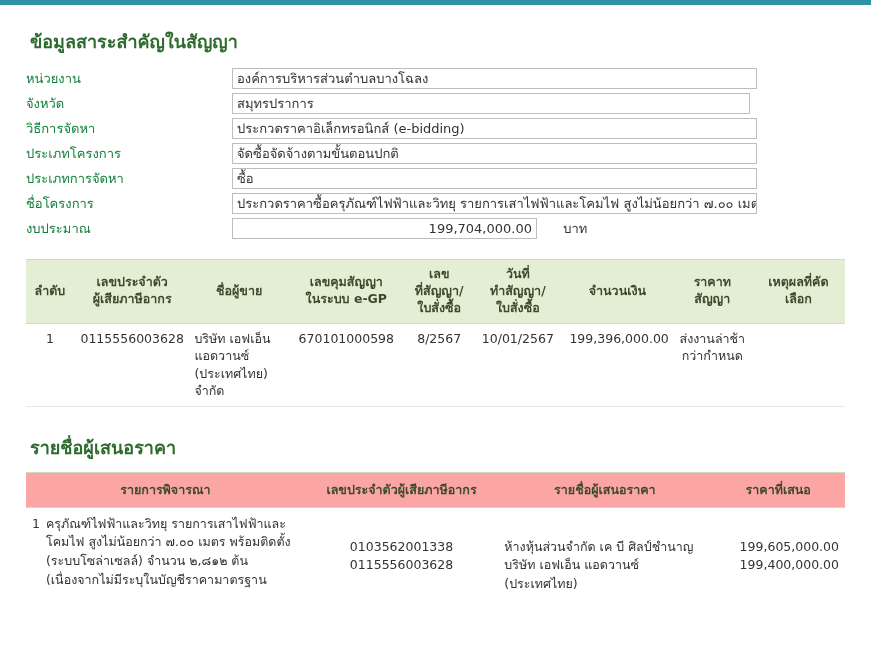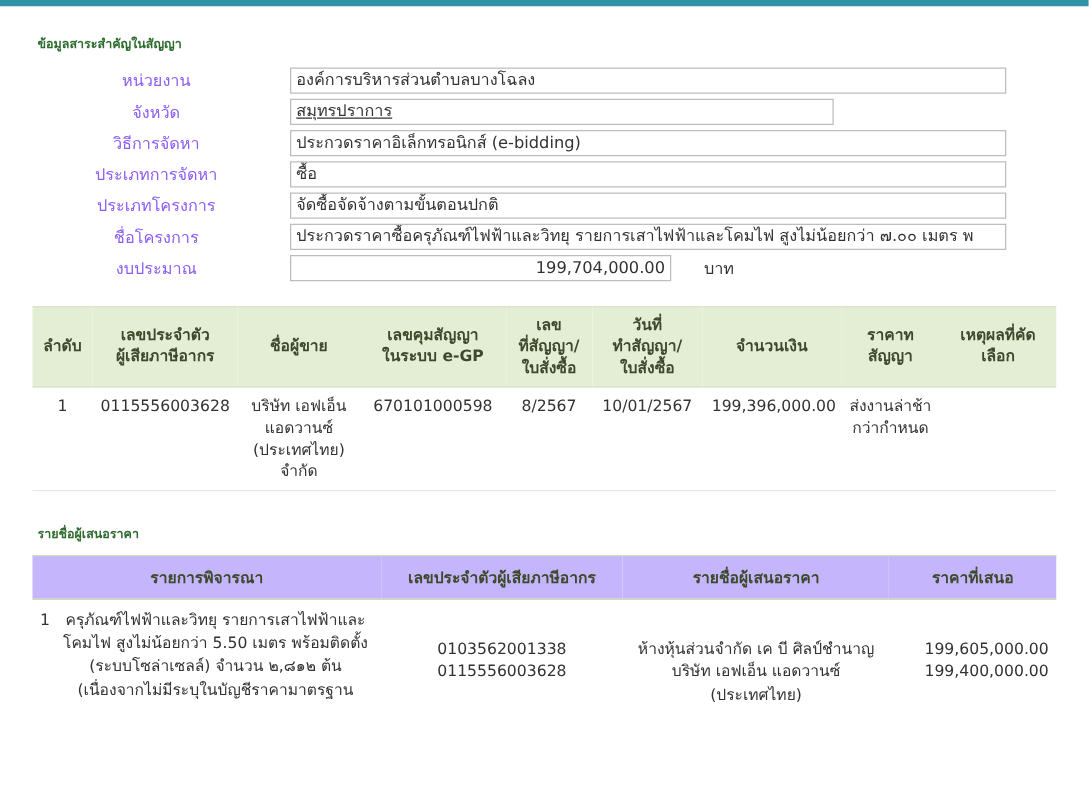--- a/index.html
+++ b/index.html
@@ -18,61 +18,61 @@
   .topbar {
     height: 5px;
     background: #2f93a8;
     width: 100%;
   }
   .page {
     padding: 18px 26px 0 26px;
     box-sizing: border-box;
   }
   .section-title {
-    font-size: 10px;
+    font-size: 18px;
     font-weight: bold;
     color: #2e6b2e;
     margin: 4px 0 10px 4px;
   }
   .section-title.green2 {
     color: #2e6b2e;
   }
   
   .form {
     width: 100%;
     border-collapse: collapse;
   }
   .form td {
     padding: 2px 0;
     vertical-align: middle;
   }
   .form td.label {
     width: 198px;
-    text-align: center;
+    text-align: left;
     padding-right: 8px;
-    color: #8b5cf6;
+    color: #15803d;
     font-size: 13px;
     white-space: nowrap;
   }
   .fld {
     display: inline-block;
     box-sizing: border-box;
     height: 21px;
     line-height: 19px;
     border: 1px solid #bdbdbd;
     background: #ffffff;
     padding: 0 4px;
     font-size: 13px;
     color: #333;
     overflow: hidden;
     white-space: nowrap;
     vertical-align: middle;
   }
-  .fld.w-full { width: 573px; }
-  .fld.w-mid  { width: 435px; text-decoration: underline; }
+  .fld.w-full { width: 525px; }
+  .fld.w-mid  { width: 518px; }
   .fld.w-num  { width: 305px; text-align: right; }
   .fld.w-proj { width: 112px; }
   .fld.w-stat { width: 435px; }
   .unit {
     display: inline-block;
     margin-left: 22px;
     font-size: 13px;
     color: #333;
     vertical-align: middle;
   }
@@ -96,29 +96,29 @@
   }
   .grid td {
     padding: 6px 4px;
     line-height: 1.4;
     vertical-align: top;
     color: #333;
     border-bottom: 1px solid #e8e8e8;
   }
   .c { text-align: center; }
   .r { text-align: right; }
-  .l { text-align: center; }
+  .l { text-align: left; }
   .bidders {
     width: 819px;
     border-collapse: collapse;
     margin-top: 8px;
     font-size: 12.5px;
   }
   .bidders th {
-    background: #c4b5fd;
+    background: #fca5a5;
     border-top: 1px solid #cfdcbb;
     border-bottom: 1px solid #cfdcbb;
     color: #3c4a2b;
     font-weight: bold;
     padding: 7px 6px;
     text-align: center;
     margin-left: 44px;
   }
   .bidders td {
     padding: 7px 6px;
@@ -146,26 +146,26 @@
     </tr>
     <tr>
       <td class="label">จังหวัด</td>
       <td><span class="fld w-mid">สมุทรปราการ</span></td>
     </tr>
     <tr>
       <td class="label">วิธีการจัดหา</td>
       <td><span class="fld w-full">ประกวดราคาอิเล็กทรอนิกส์ (e-bidding)</span></td>
     </tr>
     <tr>
+      <td class="label">ประเภทโครงการ</td>
+      <td><span class="fld w-full">จัดซื้อจัดจ้างตามขั้นตอนปกติ</span></td>
+    </tr>
+    <tr>
       <td class="label">ประเภทการจัดหา</td>
       <td><span class="fld w-full">ซื้อ</span></td>
-    </tr>
-    <tr>
-      <td class="label">ประเภทโครงการ</td>
-      <td><span class="fld w-full">จัดซื้อจัดจ้างตามขั้นตอนปกติ</span></td>
     </tr>
     <tr>
       <td class="label">ชื่อโครงการ</td>
       <td><span class="fld w-full">ประกวดราคาซื้อครุภัณฑ์ไฟฟ้าและวิทยุ รายการเสาไฟฟ้าและโคมไฟ สูงไม่น้อยกว่า ๗.๐๐ เมตร พ</span></td>
     </tr>
     <tr>
       <td class="label">งบประมาณ</td>
       <td>
         <span class="fld w-num">199,704,000.00</span>
         <span class="unit">บาท</span>
@@ -246,21 +246,21 @@
         <th style="width:215px">รายชื่อผู้เสนอราคา</th>
         <th style="width:124px">ราคาที่เสนอ</th>
       </tr>
     </thead>
     <tbody>
       <tr>
         <td class="l">
           <span style="float:left; margin-right:6px;">1</span>
           <div style="overflow:hidden;">
             <div>ครุภัณฑ์ไฟฟ้าและวิทยุ รายการเสาไฟฟ้าและ</div>
-            <div>โคมไฟ สูงไม่น้อยกว่า 5.50 เมตร พร้อมติดตั้ง</div>
+            <div>โคมไฟ สูงไม่น้อยกว่า ๗.๐๐ เมตร พร้อมติดตั้ง</div>
             <div>(ระบบโซล่าเซลล์) จำนวน ๒,๘๑๒ ต้น</div>
             <div>(เนื่องจากไม่มีระบุในบัญชีราคามาตรฐาน</div>
 
           </div>
         </td>
         <td class="c" style="padding-top:30px;">
           <div>0103562001338</div>
           <div>0115556003628</div>
         </td>
         <td class="l" style="padding-top:30px;">

